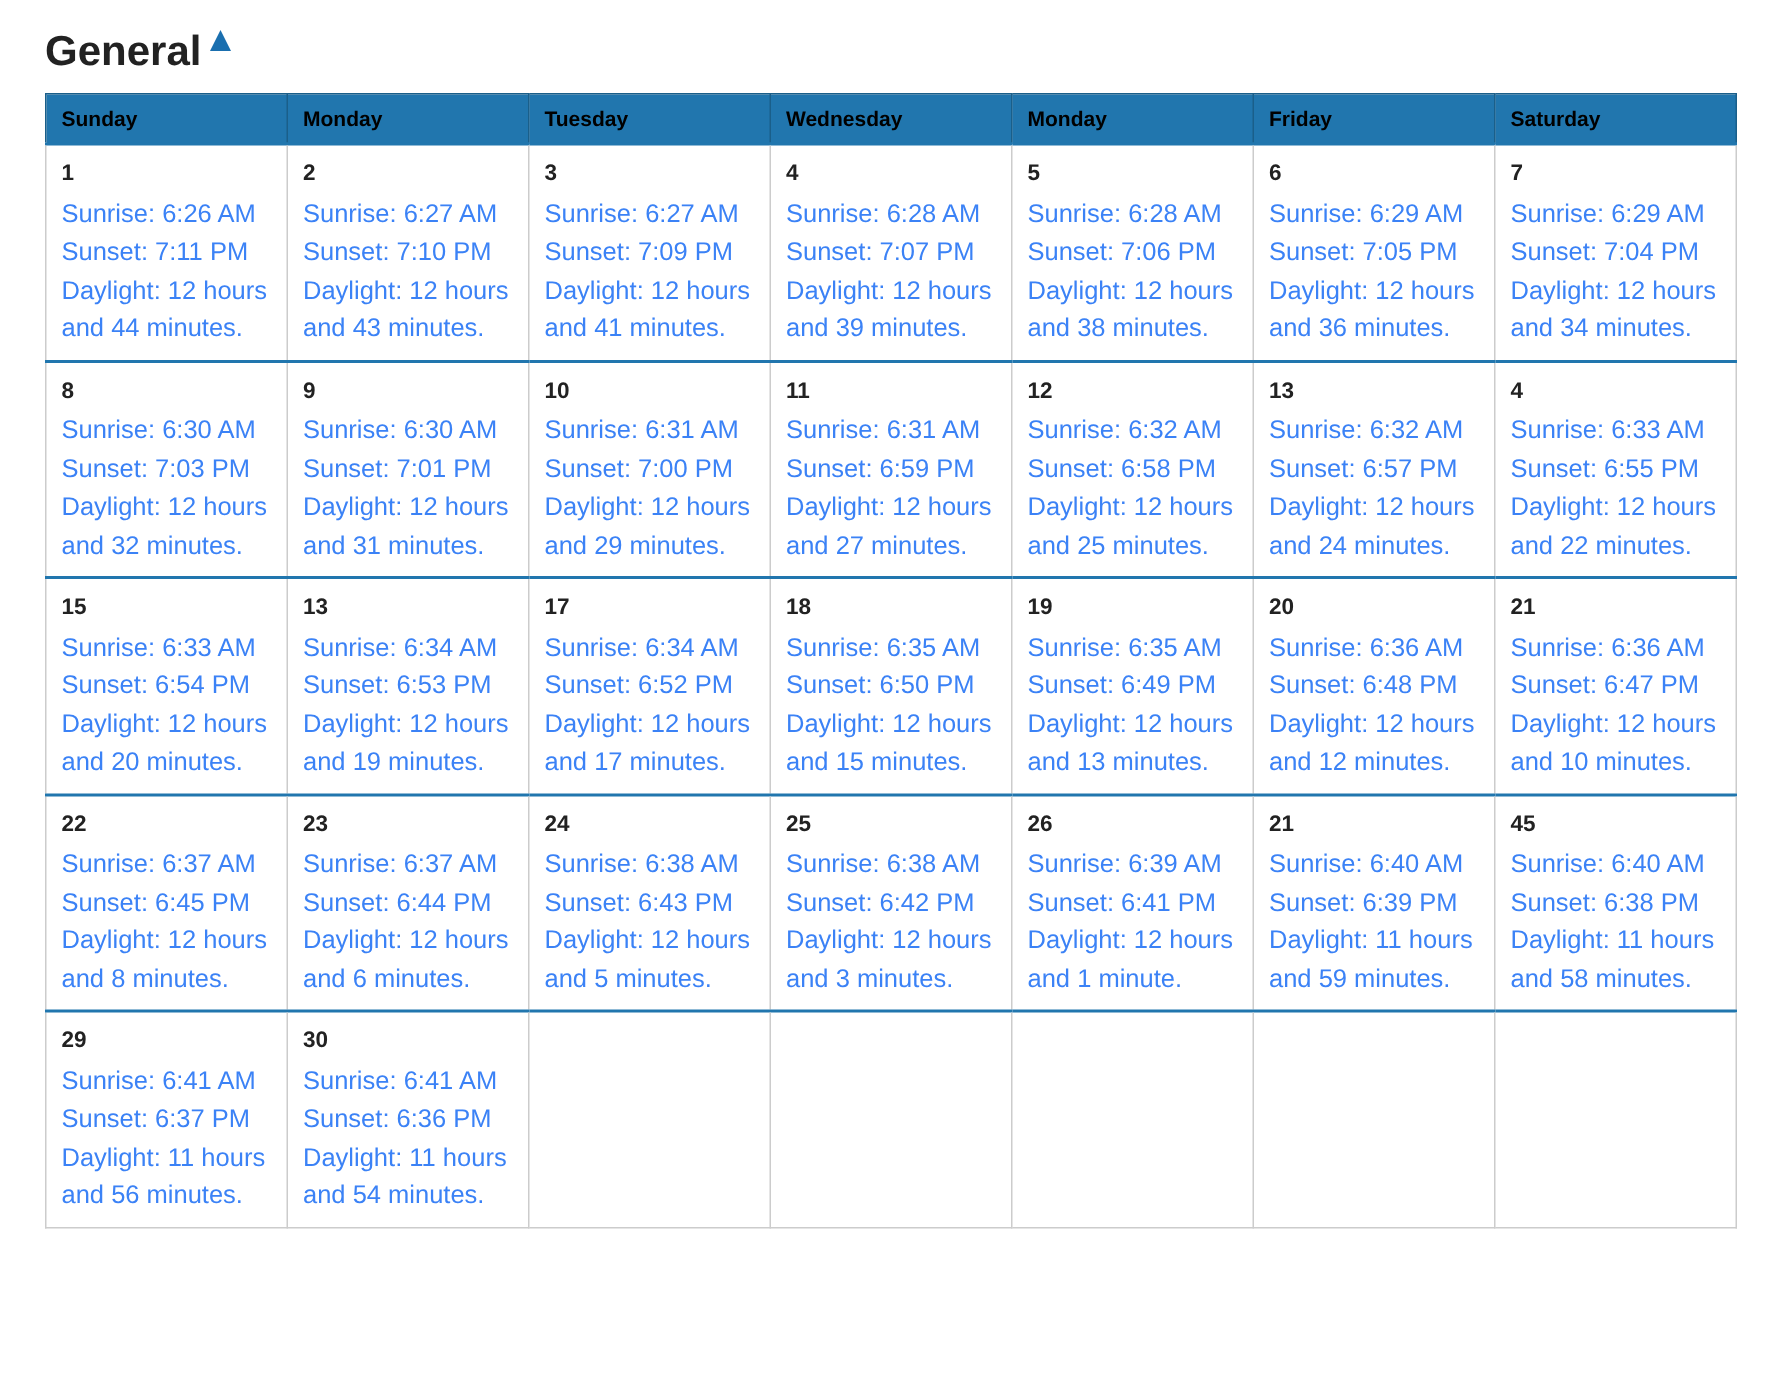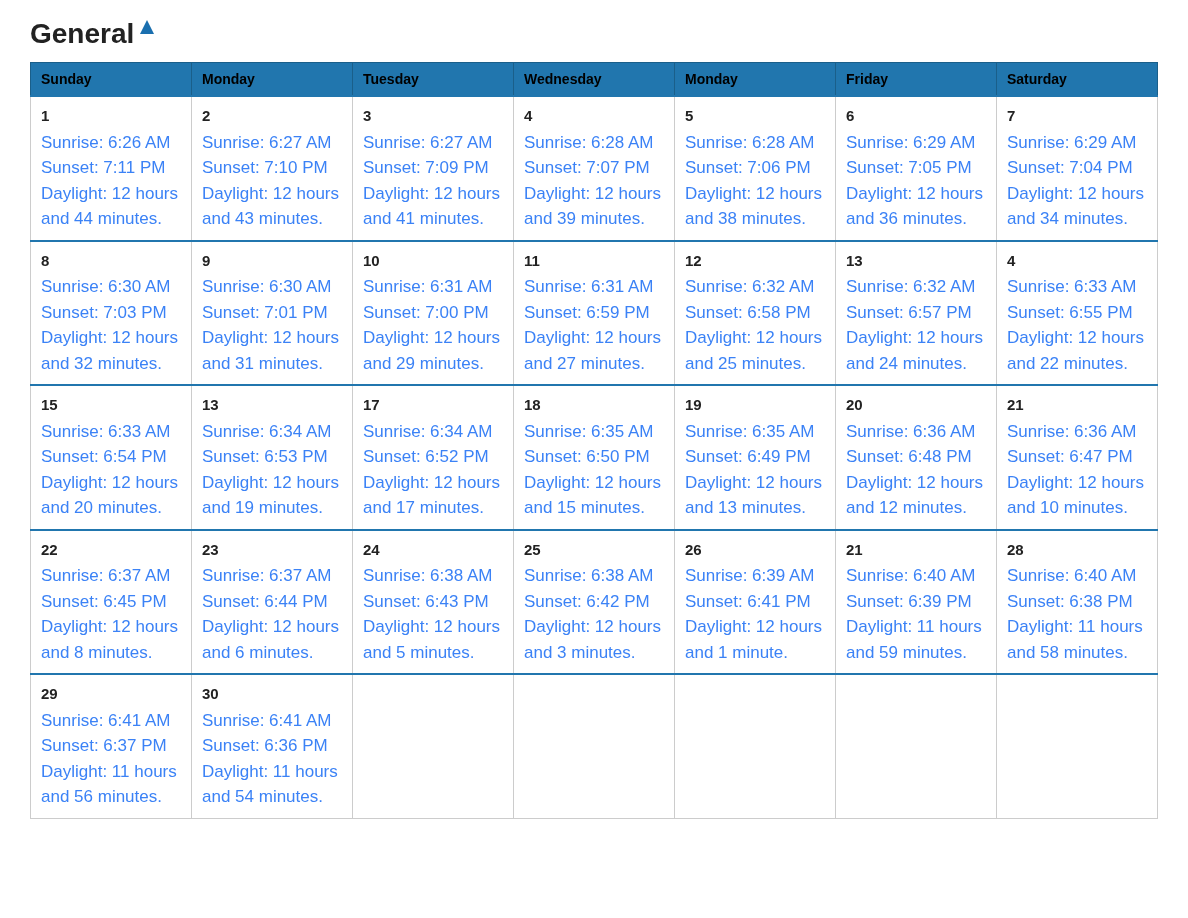--- a/index.html
+++ b/index.html
@@ -229,21 +229,21 @@
         </td>
         <td>
           <span class="day-num">26</span>
           <div class="day-info">Sunrise: 6:39 AM<br>Sunset: 6:41 PM<br>Daylight: 12 hours<br>and 1 minute.</div>
         </td>
         <td>
           <span class="day-num">21</span>
           <div class="day-info">Sunrise: 6:40 AM<br>Sunset: 6:39 PM<br>Daylight: 11 hours<br>and 59 minutes.</div>
         </td>
         <td>
-          <span class="day-num">28</span>
+          <span class="day-num">45</span>
           <div class="day-info">Sunrise: 6:40 AM<br>Sunset: 6:38 PM<br>Daylight: 11 hours<br>and 58 minutes.</div>
         </td>
       </tr>
       <tr>
         <td>
           <span class="day-num">29</span>
           <div class="day-info">Sunrise: 6:41 AM<br>Sunset: 6:37 PM<br>Daylight: 11 hours<br>and 56 minutes.</div>
         </td>
         <td>
           <span class="day-num">30</span>

